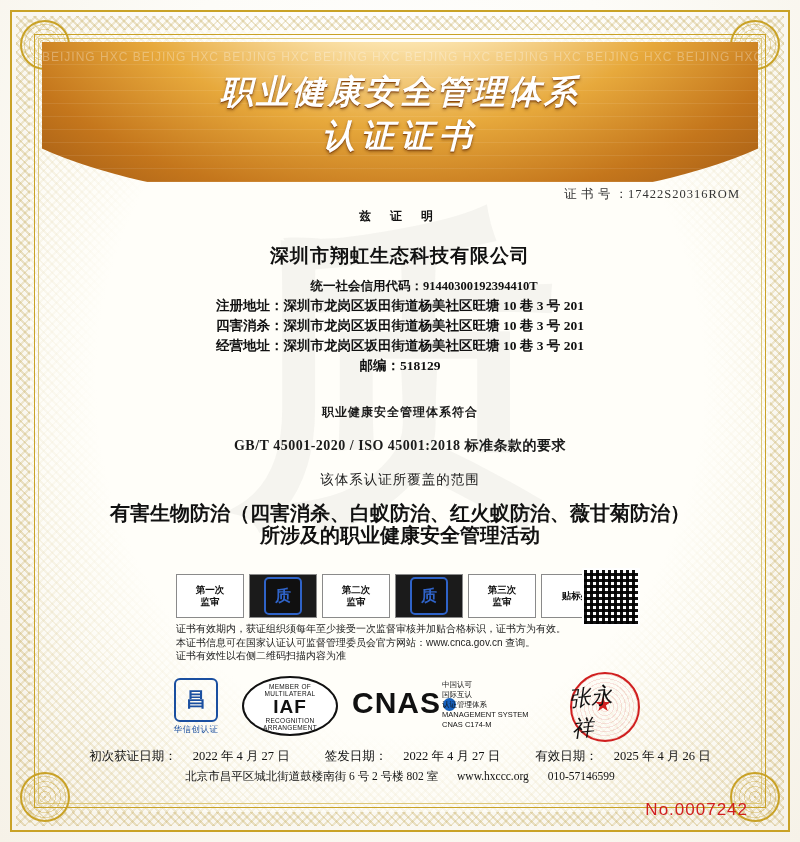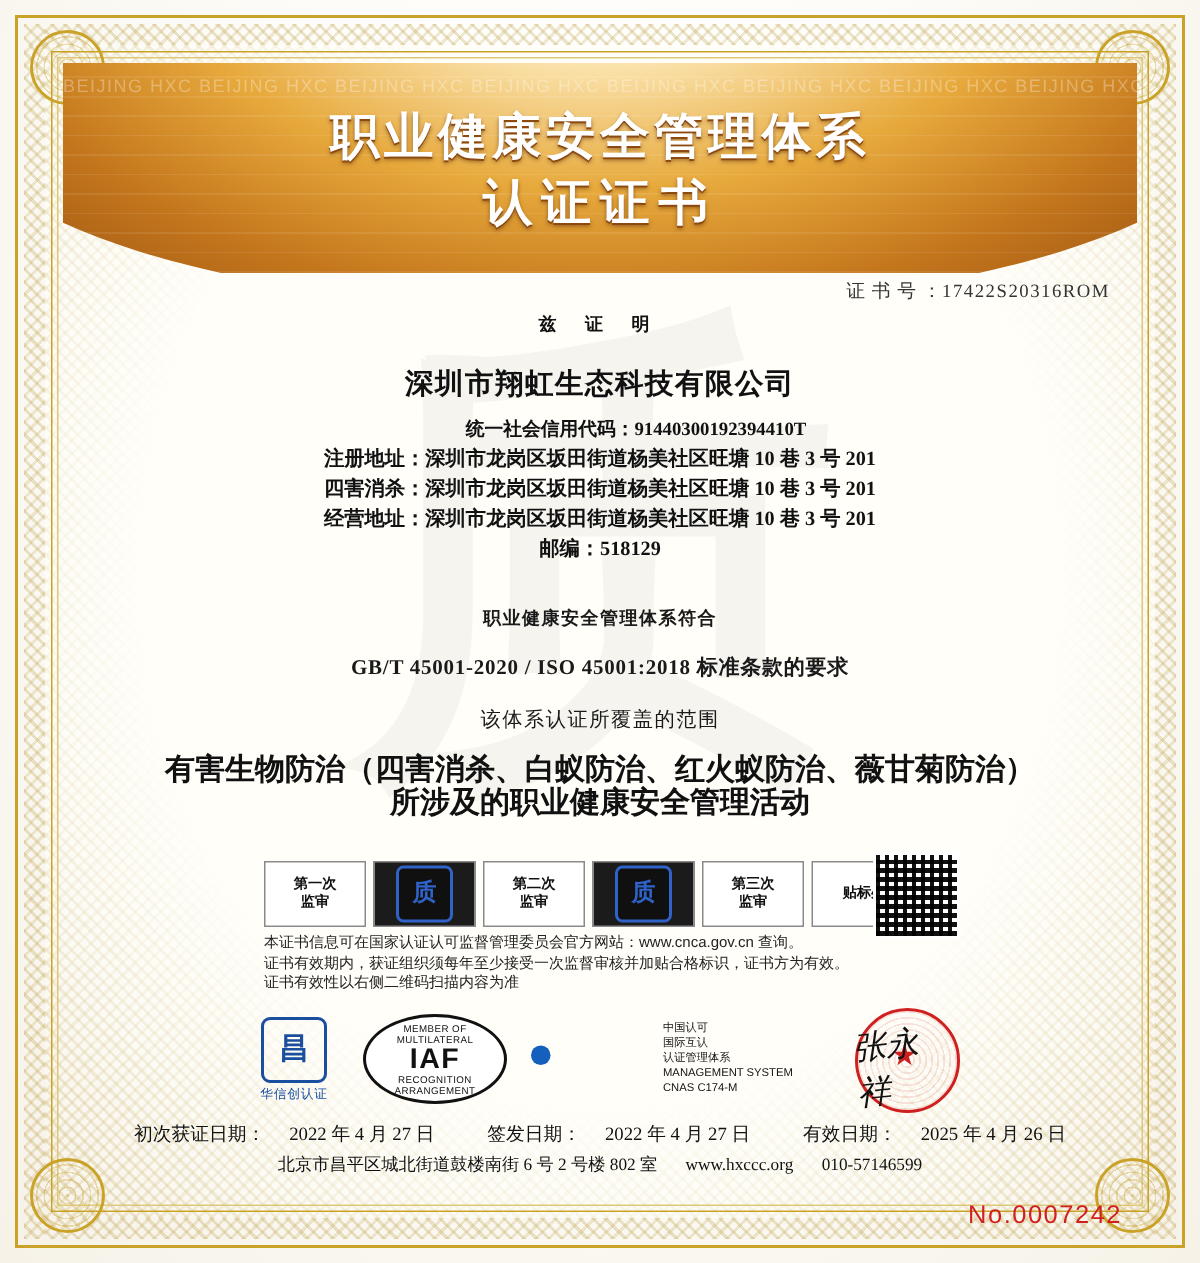--- a/index.html
+++ b/index.html
@@ -128,20 +128,21 @@
     position: absolute;
     left: 0; right: 0; top: 28px;
     text-align: center;
     color: #ffffff;
     font-weight: 700;
     font-size: 33px;
     line-height: 44px;
     letter-spacing: 3px;
     text-shadow: 0 1px 0 #8d4a10, 0 2px 3px rgba(80,35,0,.55);
     font-family: "Liberation Serif", serif;
+    font-style: italic;
   }
   .banner-title .l2 { letter-spacing: 6px; }
 
   
   .cert-no {
     position: absolute;
     right: 60px;
     top: 186px;
     font-size: 12.5px;
     letter-spacing: .5px;
@@ -497,36 +498,36 @@
     <div class="surv-cell stamped">
       <div class="surv-stamp">质</div>
     </div>
     <div class="surv-cell">第三次<br>监审</div>
     <div class="surv-cell wide">贴标处</div>
   </div>
 
   <div class="qr"></div>
 
   <div class="fineprint">
+    <div>证书有效期内，获证组织须每年至少接受一次监督审核并加贴合格标识，证书方为有效。</div>
     <div>本证书信息可在国家认证认可监督管理委员会官方网站：www.cnca.gov.cn 查询。</div>
-    <div>证书有效期内，获证组织须每年至少接受一次监督审核并加贴合格标识，证书方为有效。</div>
     <div>证书有效性以右侧二维码扫描内容为准</div>
   </div>
 
   <div class="logos">
     <div class="logo-hx">
       <div class="mark">昌</div>
       <div class="cap">华信创认证</div>
     </div>
     <div class="logo-iaf">
       <div class="top">MEMBER OF MULTILATERAL</div>
       <div class="mid">IAF</div>
       <div class="bot">RECOGNITION ARRANGEMENT</div>
     </div>
-    <div class="logo-cnas"><span class="dot"></span></div>
+    <div class="logo-cnas"><span>CNAS</span><span class="dot"></span></div>
     <div class="cnas-text">中国认可<br>国际互认<br>认证管理体系<br>MANAGEMENT SYSTEM<br>CNAS C174-M</div>
     <div class="seal">
       <div class="seal-ring"></div>
       <div class="seal-star">★</div>
       <div class="signature">张永祥</div>
     </div>
   </div>
 
   <div class="dates">
     <span><span>初次获证日期：</span><span>2022 年 4 月 27 日</span></span>

